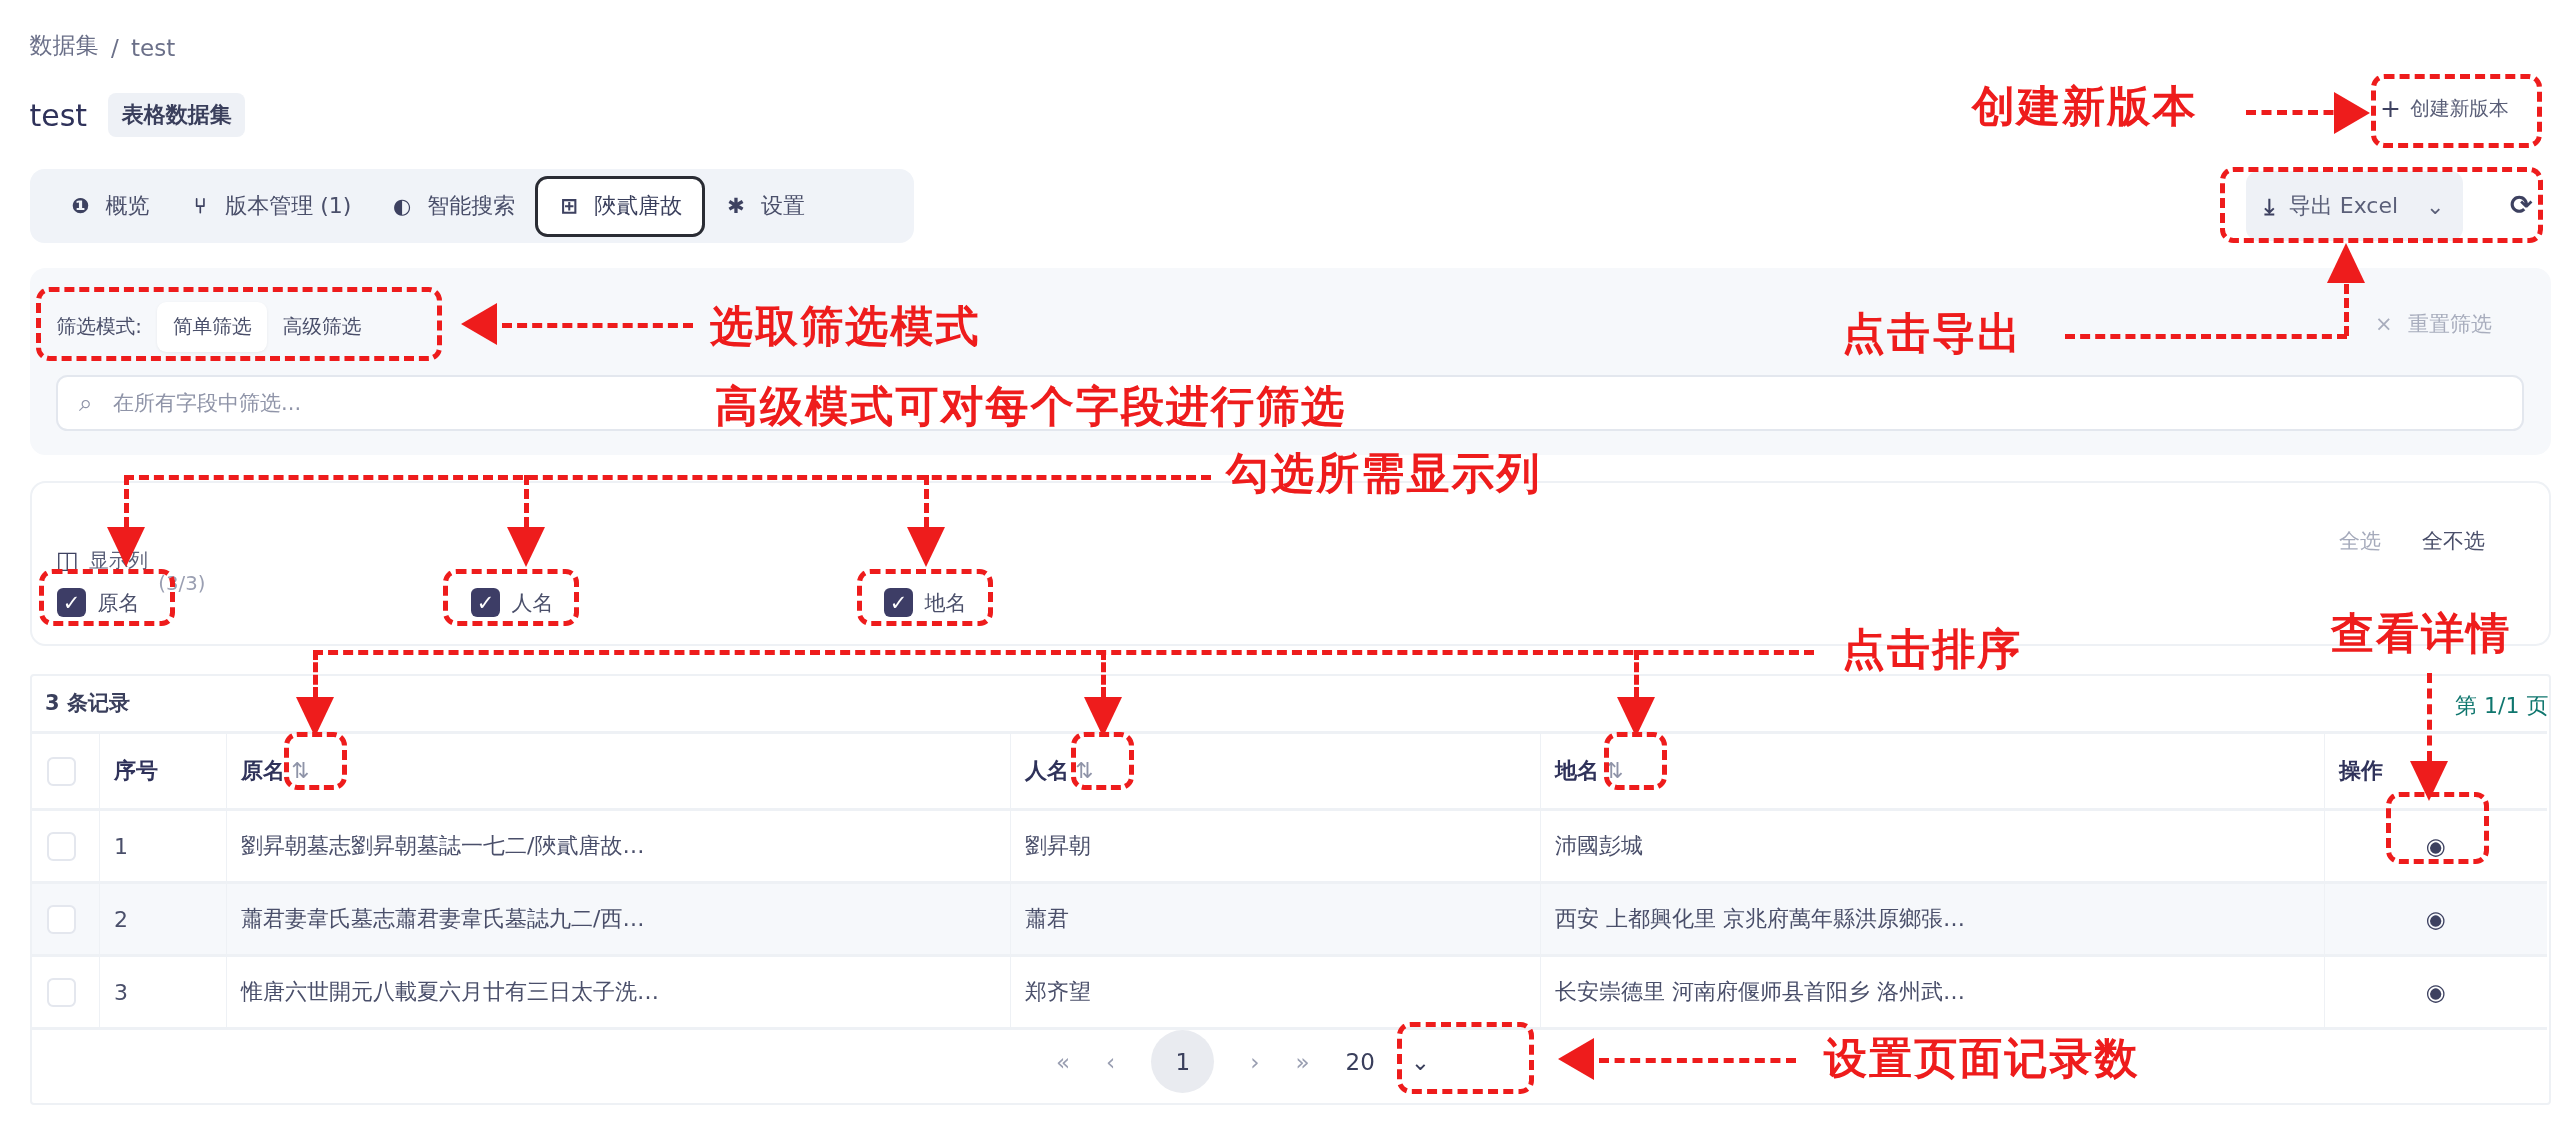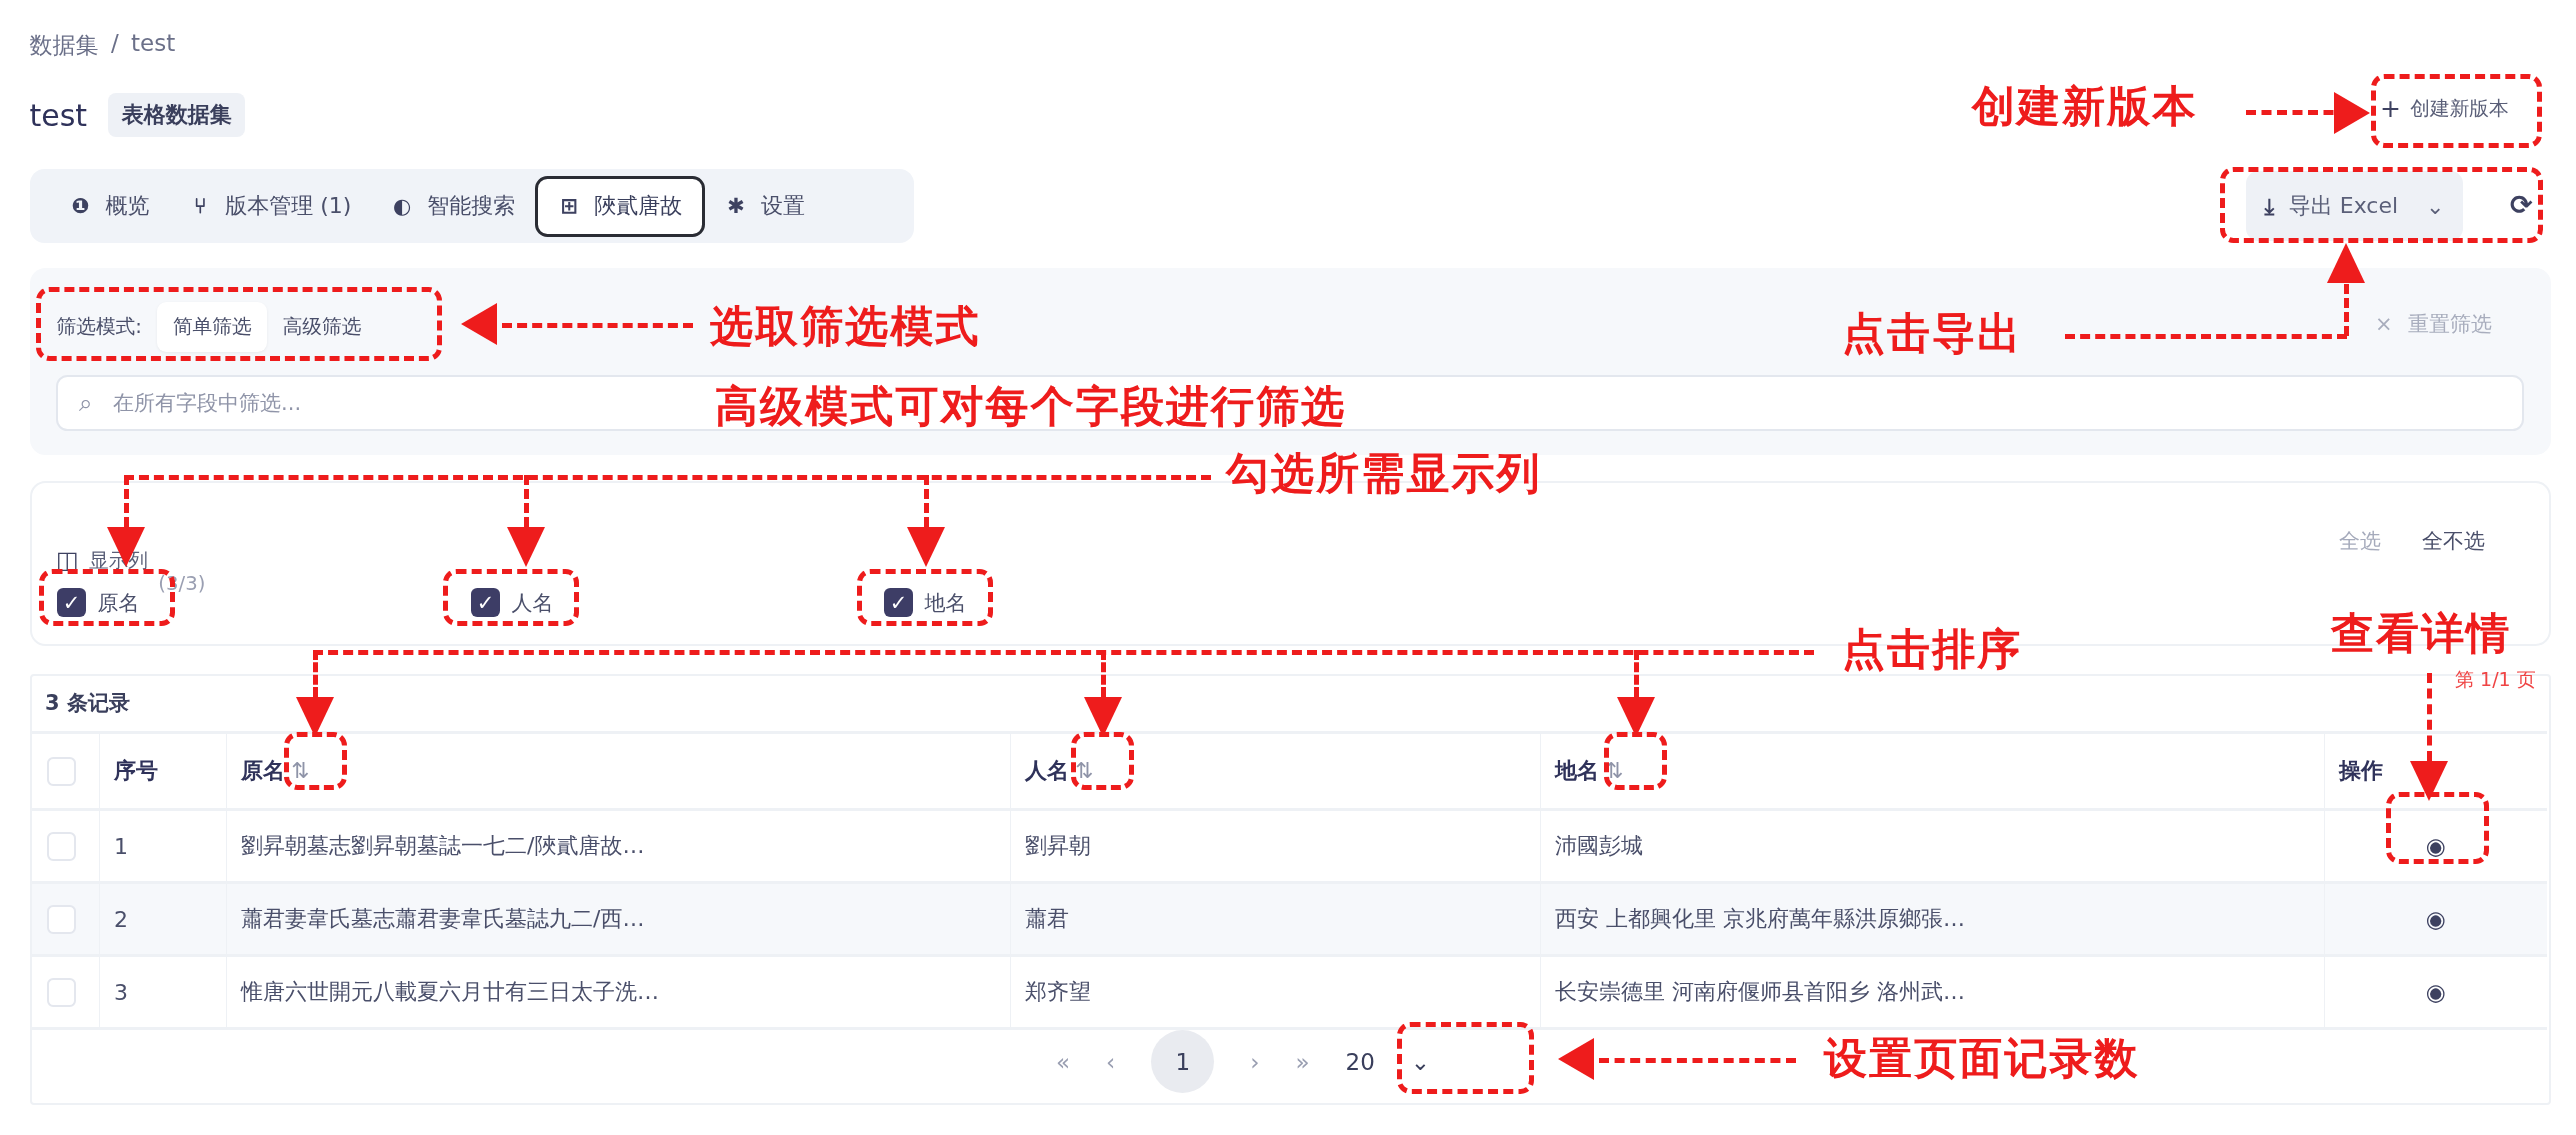--- a/index.html
+++ b/index.html
@@ -1,20 +1,20 @@
 <!DOCTYPE html>
 <html style="font-size:8.3px"><head>
 <meta charset="utf-8">
 <style>
   html,body{margin:0;padding:0;background:#ffffff;}
   body{width:2576px;height:1135px;position:relative;overflow:hidden;
        font-family:"DejaVu Sans","Liberation Sans",sans-serif;color:#3f4466;}
   .abs{position:absolute;}
   
-  .breadcrumb{left:29.5px;top:30px;font-size:23px;color:#6b7089;display:flex;gap:12.4px;align-items:flex-start;}
+  .breadcrumb{left:29.5px;top:30px;font-size:23px;color:#6b7089;display:flex;gap:12.4px;align-items:flex-end;}
   .title{left:29.5px;top:93px;font-size:30px;color:#2f325a;display:flex;align-items:center;gap:21px;}
   .tag{background:#eef1f6;border-radius:8px;padding:7.2px 13.5px;font-size:22px;color:#3a3f5c;font-weight:bold;}
   
   .tabs{left:29.5px;top:169px;width:884px;height:74px;background:#f0f3f8;border-radius:14.5px;display:flex;align-items:center;padding-left:19.7px;box-sizing:border-box;gap:0;}
   .tab{display:flex;align-items:center;gap:13.5px;font-size:22px;color:#4a4f6a;padding:0 19.7px;height:61px;box-sizing:border-box;border-radius:12.4px;cursor:pointer;}
   .tab.active{background:#fff;border:3.6px solid #2a2c34;color:#3a3f5c;}
   .ico{display:inline-flex;align-items:center;justify-content:center;width:23px;height:23px;color:#3d4160;font-size:21px;font-weight:bold;}
   
   .btn-create{left:2380px;top:94px;font-size:19.7px;color:#5a5f78;display:flex;align-items:center;gap:9.3px;}
   .export{left:2246px;top:171px;width:217px;height:70px;background:#eef1f6;border-radius:12.4px;display:flex;align-items:center;padding:0 18.6px;box-sizing:border-box;gap:14.5px;font-size:22px;color:#5a5f78;}
@@ -34,21 +34,21 @@
   .cols-head .count{color:#9a9fb2;margin-top:47px;}
   .cols-actions{left:2339px;top:527px;font-size:21px;display:flex;gap:41px;}
   .cols-actions .all{color:#a5aabb;}
   .cols-actions .none{color:#4a4f6a;}
   .cb{display:flex;align-items:center;gap:11.4px;font-size:21px;color:#4a4f6a;}
   .box{width:29px;height:29px;border-radius:6.2px;background:#3d3d66;color:#fff;display:flex;align-items:center;justify-content:center;font-size:21px;}
   .box.empty{background:#fff;border:2.6px solid #e4e7ee;box-sizing:border-box;}
   
   .table-panel{left:29.5px;top:674px;width:2521px;height:431px;border:2.6px solid #eef1f5;border-radius:4.1px;box-sizing:border-box;background:#fff;}
   .records{left:45px;top:689px;font-size:21px;color:#3a3f5c;font-weight:bold;}
-  .pageinfo{left:2455px;top:667px;font-size:19px;color:#ef4444;}
+  .pageinfo{left:2455px;top:691px;font-size:22px;color:#0f766e;}
   table{position:absolute;left:32px;top:731px;width:2515px;border-collapse:collapse;font-size:22px;}
   th,td{border-left:1.6px solid #eef1f5;text-align:left;padding:0 14.5px;box-sizing:border-box;}
   th:first-child,td:first-child{border-left:none;}
   thead tr{height:77px;border-top:3.6px solid #eef1f5;border-bottom:3.6px solid #eef1f5;}
   th{color:#2f325a;font-weight:bold;}
   tbody tr{height:73px;border-bottom:3.6px solid #eef1f5;}
   tbody tr:nth-child(2){background:#f6f8fb;}
   td{color:#4a4f6a;}
   .sort{color:#8f94a8;font-weight:normal;margin-left:6.2px;}
   .eye{color:#3d4160;font-size:23px;}

